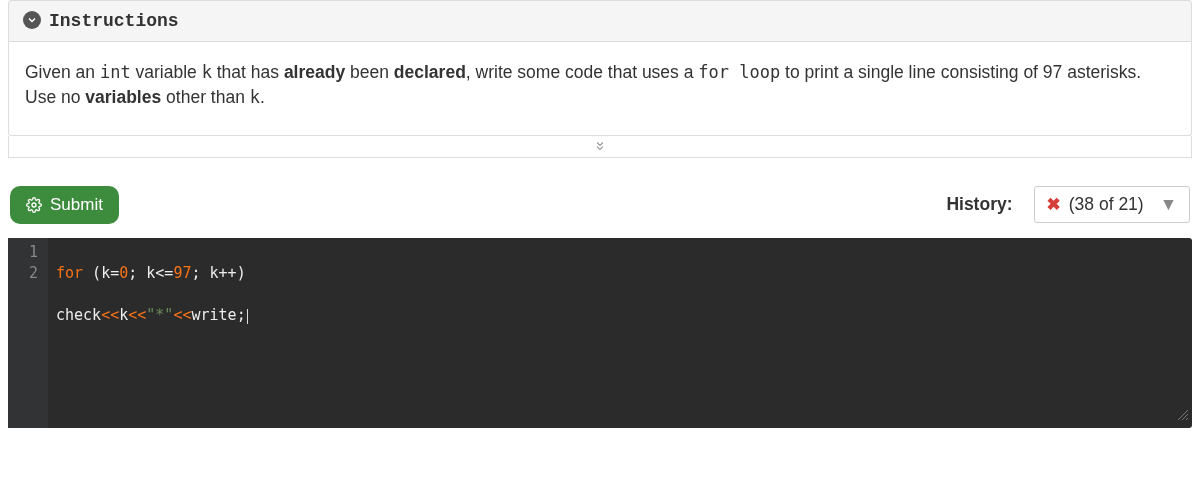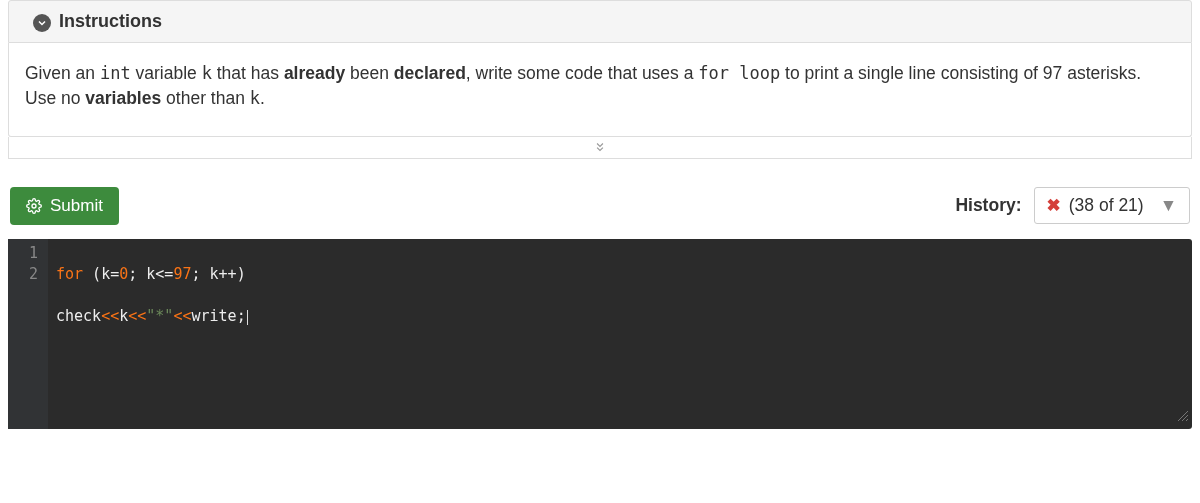--- a/index.html
+++ b/index.html
@@ -1,20 +1,20 @@
 <!DOCTYPE html>
 <html><head>
 <meta charset="utf-8">
 <style>
   * { margin:0; padding:0; box-sizing:border-box; }
   body { font-family: -apple-system, BlinkMacSystemFont, "Segoe UI", Helvetica, Arial, sans-serif;
          background:#fff; width:1200px; height:503px; position:relative; padding:0 8px; color:#333; }
   .panel-header {
     background:#f5f5f5; border:1px solid #ddd; border-radius:3px 3px 0 0;
-    padding:10px 24px; display:flex; align-items:flex-end; gap:8px;
+    padding:10px 14px; display:flex; align-items:flex-start; gap:8px;font-family:Liberation Mono, monospace;
   }
   .chev-circle {
     width:18px; height:18px; border-radius:50%; background:#555; color:#fff;
     display:flex; align-items:center; justify-content:center; font-size:12px;
   }
   .chev-circle svg { width:12px; height:12px; }
   .panel-title { font-weight:700; font-size:18px; color:#333; }
   .instr-body {
     border:1px solid #ddd; border-top:none; border-radius:0 0 3px 3px;
     padding:18px 16px 14px 16px; font-size:17.5px; line-height:1.45;
@@ -26,26 +26,26 @@
   .divider-row {
     border:1px solid #ddd; border-top:none; height:22px; display:flex;
     align-items:center; justify-content:center;
   }
   .divider-row svg { width:14px; height:14px; stroke:#999; }
   .action-row {
     display:flex; align-items:center; justify-content:space-between;
     margin-top:28px; padding:0 2px 14px 2px;
   }
   .btn-submit {
-    background:#3d8b3d; color:#fff; border:none; border-radius:4px;
+    background:#3d8b3d; color:#fff; border:none; border-radius:10px;
     padding:9px 16px; font-size:17px; display:flex; align-items:center; gap:8px;
     cursor:pointer;
   }
   .btn-submit svg { width:16px; height:16px; }
-  .history-wrap { display:flex; align-items:center; gap:12px; font-size:17.5px; }
+  .history-wrap { display:flex; align-items:center; gap:21px; font-size:17.5px; }
   .history-label { font-weight:700; }
   .history-select {
     border:1px solid #ccc; border-radius:3px; padding:7px 12px;
     display:flex; align-items:center; gap:8px; cursor:pointer; background:#fff;
   }
   .x-ico { color:#d43f3a; font-weight:700; font-size:17px; }
   .caret { margin-left:8px; color:#888; }
   .code-editor {
     background:#2b2b2b; border-radius:3px; width:100%; height:190px;
     font-family:"Menlo","Consolas",monospace; font-size:15px; line-height:1.4;

